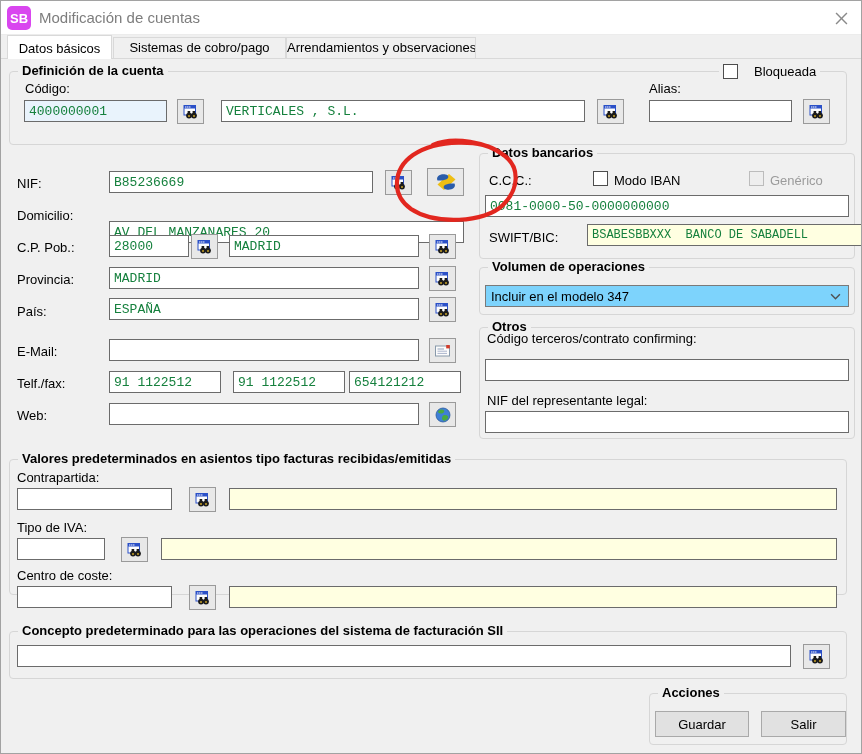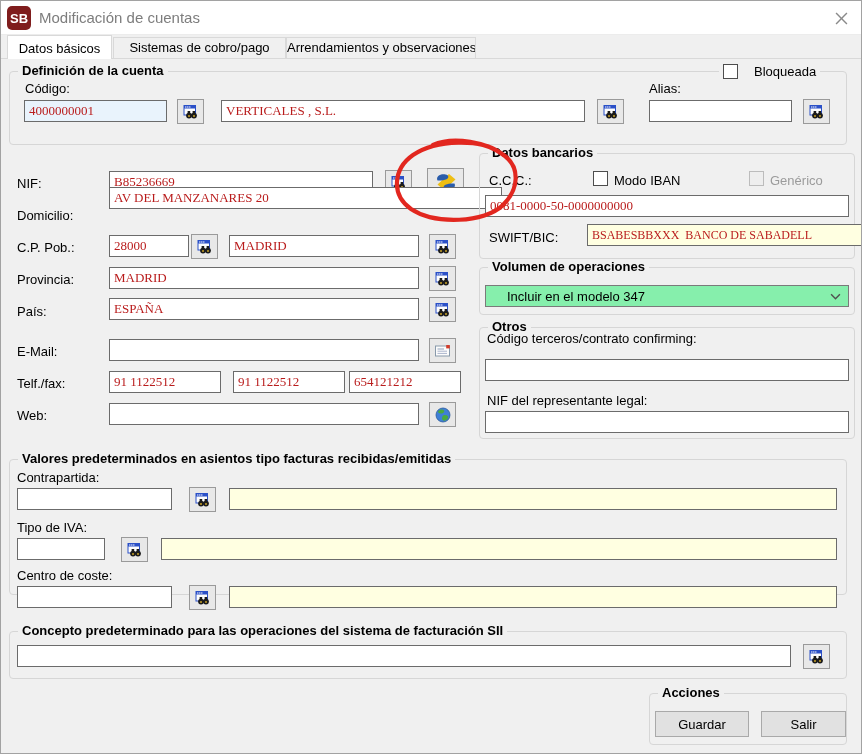--- a/index.html
+++ b/index.html
@@ -4,52 +4,52 @@
 <style>
   * { margin:0; padding:0; box-sizing:border-box; }
   html,body { background:#ffffff; }
   .window {
     position:relative; width:862px; height:754px;
     background:#f0f0f0; border:1px solid #a2a2a2;
     font-family:"Liberation Sans", sans-serif; font-size:13px; color:#000;
     overflow:hidden;
   }
   .titlebar { position:absolute; top:0; left:0; width:100%; height:34px; background:#ffffff; border-bottom:1px solid #ececec; }
-  .app-icon { position:absolute; left:6px; top:5px; width:24px; height:24px; background:#7f1d1d; border-radius:5px;
+  .app-icon { position:absolute; left:6px; top:5px; width:24px; height:24px; background:#d946ef; border-radius:5px;
               color:#fff; font-weight:bold; font-size:13px; display:flex; align-items:center; justify-content:center; }
   .title { position:absolute; left:38px; top:8px; font-size:15px; color:#7d7d7d; white-space:nowrap; }
   .close-btn { position:absolute; right:9px; top:7px; width:22px; height:20px; display:flex; align-items:center; justify-content:center; background:transparent; border:none; }
 
   .tab { position:absolute; top:36px; height:22px; background:#f0f0f0; border:1px solid #d9d9d9;
          text-align:center; line-height:20px; white-space:nowrap; overflow:hidden; z-index:2; }
   .tab.active { top:34px; height:24px; background:#ffffff; border-bottom:none; line-height:26px; z-index:3; }
   .tabline { position:absolute; top:57px; left:0; width:862px; height:1px; background:#d9d9d9; z-index:1; }
 
   .group { position:absolute; border:1px solid #d6d6d6; border-radius:4px; }
   .g-legend { position:absolute; top:-9px; left:8px; background:#f0f0f0; padding:0 4px; font-weight:bold; white-space:nowrap; }
 
   .lbl { position:absolute; white-space:nowrap; }
   .lbl.dis { color:#9b9b9b; }
   .inp { position:absolute; height:22px; border:1px solid #6b6b6b; background:#fff; padding:0 4px;
-         font-family:Liberation Serif, serif; font-size:13px; color:#b91c1c; outline:none; }
+         font-family:Liberation Mono, monospace; font-size:13px; color:#15803d; outline:none; }
   .yellow { background:#ffffe1; }
   .codigo-bg { background:#e9f3fc; }
 
   .sbtn { position:absolute; width:27px; height:25px; background:#e8e8e8; border:1px solid #9a9a9a;
           display:flex; align-items:center; justify-content:center; padding:0; }
   .sbtn svg { display:block; }
   .aeat-btn { width:37px; height:28px; }
 
   .cb { position:absolute; width:15px; height:15px; background:#fff; border:1px solid #4d4d4d; }
   .cb.disabled { background:#eeeeee; border-color:#bcbcbc; }
   .cb-wrap { position:absolute; display:flex; align-items:center; gap:16px; background:#f0f0f0; padding:0 4px; z-index:2; }
   .cb-wrap .cbx { width:15px; height:15px; background:#fff; border:1px solid #4d4d4d; flex:0 0 auto; }
 
-  .combo { position:absolute; height:22px; border:1px solid #7a7a7a; background:#86efac;
-           display:flex; align-items:center; justify-content:space-between; padding:0 7px 0 21px; }
+  .combo { position:absolute; height:22px; border:1px solid #7a7a7a; background:#7dd3fc;
+           display:flex; align-items:center; justify-content:space-between; padding:0 7px 0 5px; }
 
   .pushbtn { position:absolute; height:26px; background:#e1e1e1; border:1px solid #a9a9a9;
              font-family:"Liberation Sans", sans-serif; font-size:13px; color:#000; }
 
   .annotation { position:absolute; pointer-events:none; z-index:10; }
   .hidden-defs { position:absolute; width:0; height:0; overflow:hidden; }
 </style>
 </head>
 <body>
 
@@ -150,21 +150,21 @@
         <use href="#icon-search"></use>
       </svg>
   </button>
   <button class="sbtn aeat-btn" style="left:426px; top:167px;">
     <svg width="22" height="18">
         <use href="#icon-aeat"></use>
       </svg>
   </button>
 
   <span class="lbl" style="left:16px; top:207px;">Domicilio:</span>
-  <input class="inp" style="left: 108px; top: 186px; width: 393px;" value="AV DEL MANZANARES 20">
+  <input class="inp" style="left: 108px; top: 220px; width: 355px;" value="AV DEL MANZANARES 20">
 
   <span class="lbl" style="left:16px; top:239px;">C.P. Pob.:</span>
   <input class="inp" style="left: 108px; top: 234px; width: 80px;" value="28000">
   <button class="sbtn" style="left:190px; top:233px;">
     <svg width="16" height="16">
         <use href="#icon-search"></use>
       </svg>
   </button>
   <input class="inp" style="left: 228px; top: 234px; width: 190px;" value="MADRID">
   <button class="sbtn" style="left:428px; top:233px;">

